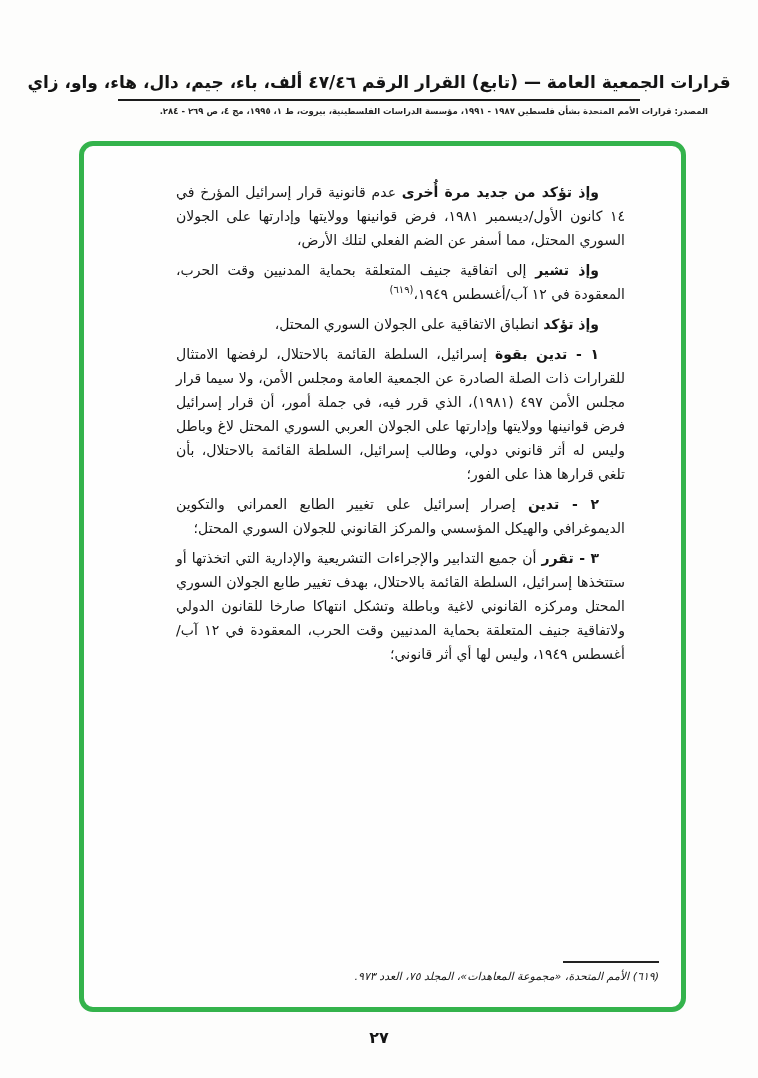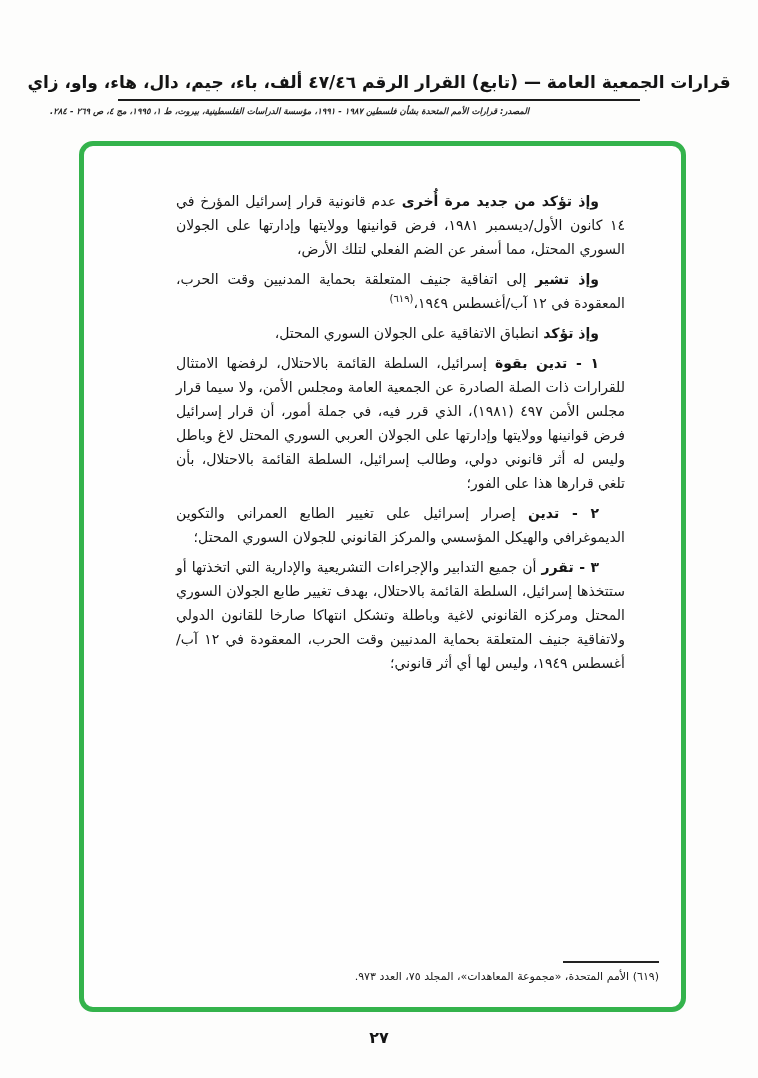--- a/index.html
+++ b/index.html
@@ -25,41 +25,40 @@
   }
   .header-rule {
     position: absolute;
     top: 99px; left: 118px;
     width: 522px; height: 2px;
     background: #1c1c1c;
   }
   .source-line {
     position: absolute;
     top: 106px; left: 50px; right: 50px;
-    text-align: left;
+    text-align: right;
     direction: rtl;
     font-weight: bold;
     font-size: 8.5px;
     color: #222222;
     white-space: nowrap;
-    font-style: italic;
   }
   .green-box {
     position: absolute;
     top: 141px; left: 79px;
     width: 607px; height: 871px;
     border: 5px solid #34b34c;
     border-radius: 14px;
     background: #fefefe;
     display: flex;
     flex-direction: column;
     padding: 34px 56px 24px 92px;
     overflow: hidden;
   }
-  .doc-text { direction: rtl; margin-top: 9px; }
+  .doc-text { direction: rtl; }
   .para {
     font-size: 14px;
     line-height: 24px;
     text-align: justify;
     text-indent: 26px;
     margin: 0 0 6px 0;
     color: #161616;
   }
   .para .lead { font-weight: bold; }
   .para sup {
@@ -75,20 +74,21 @@
   .fn-rule {
     width: 96px;
     height: 2px;
     background: #222222;
     margin: 0 0 7px 0;
   }
   .fn-text {
     font-size: 11px;
     color: #1a1a1a;
     text-align: right;
+    font-style: italic;
   }
   .page-number {
     position: absolute;
     top: 1028px; left: 0; right: 0;
     text-align: center;
     font-weight: bold;
     font-size: 16px;
     color: #141414;
   }
 </style>

